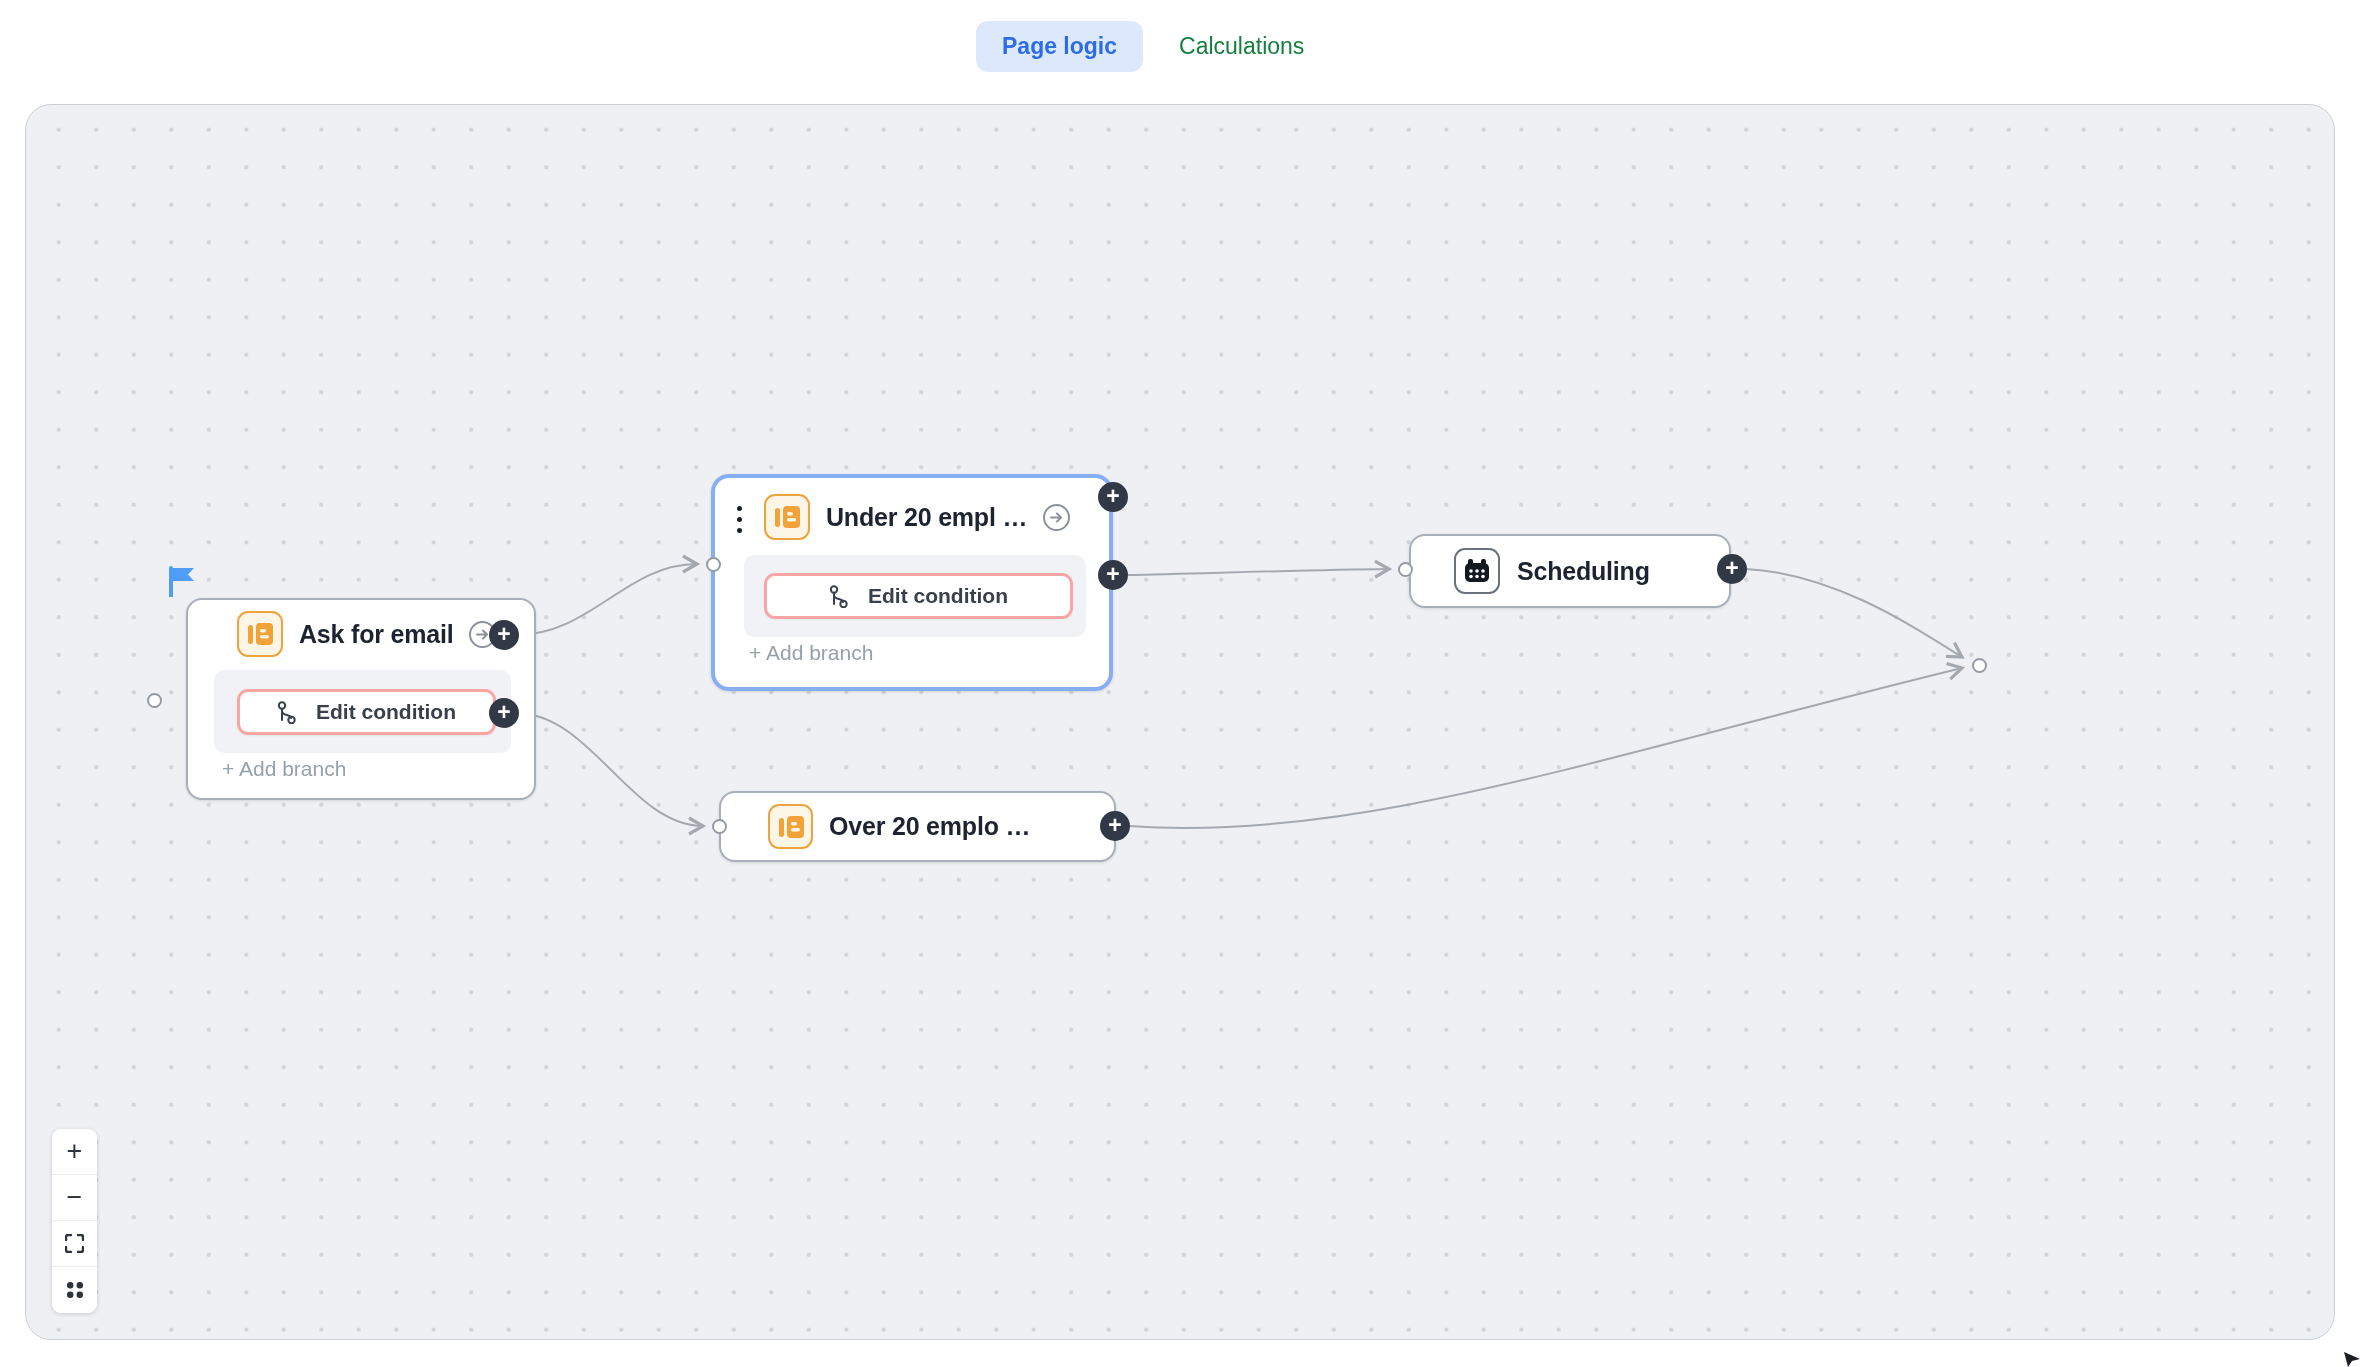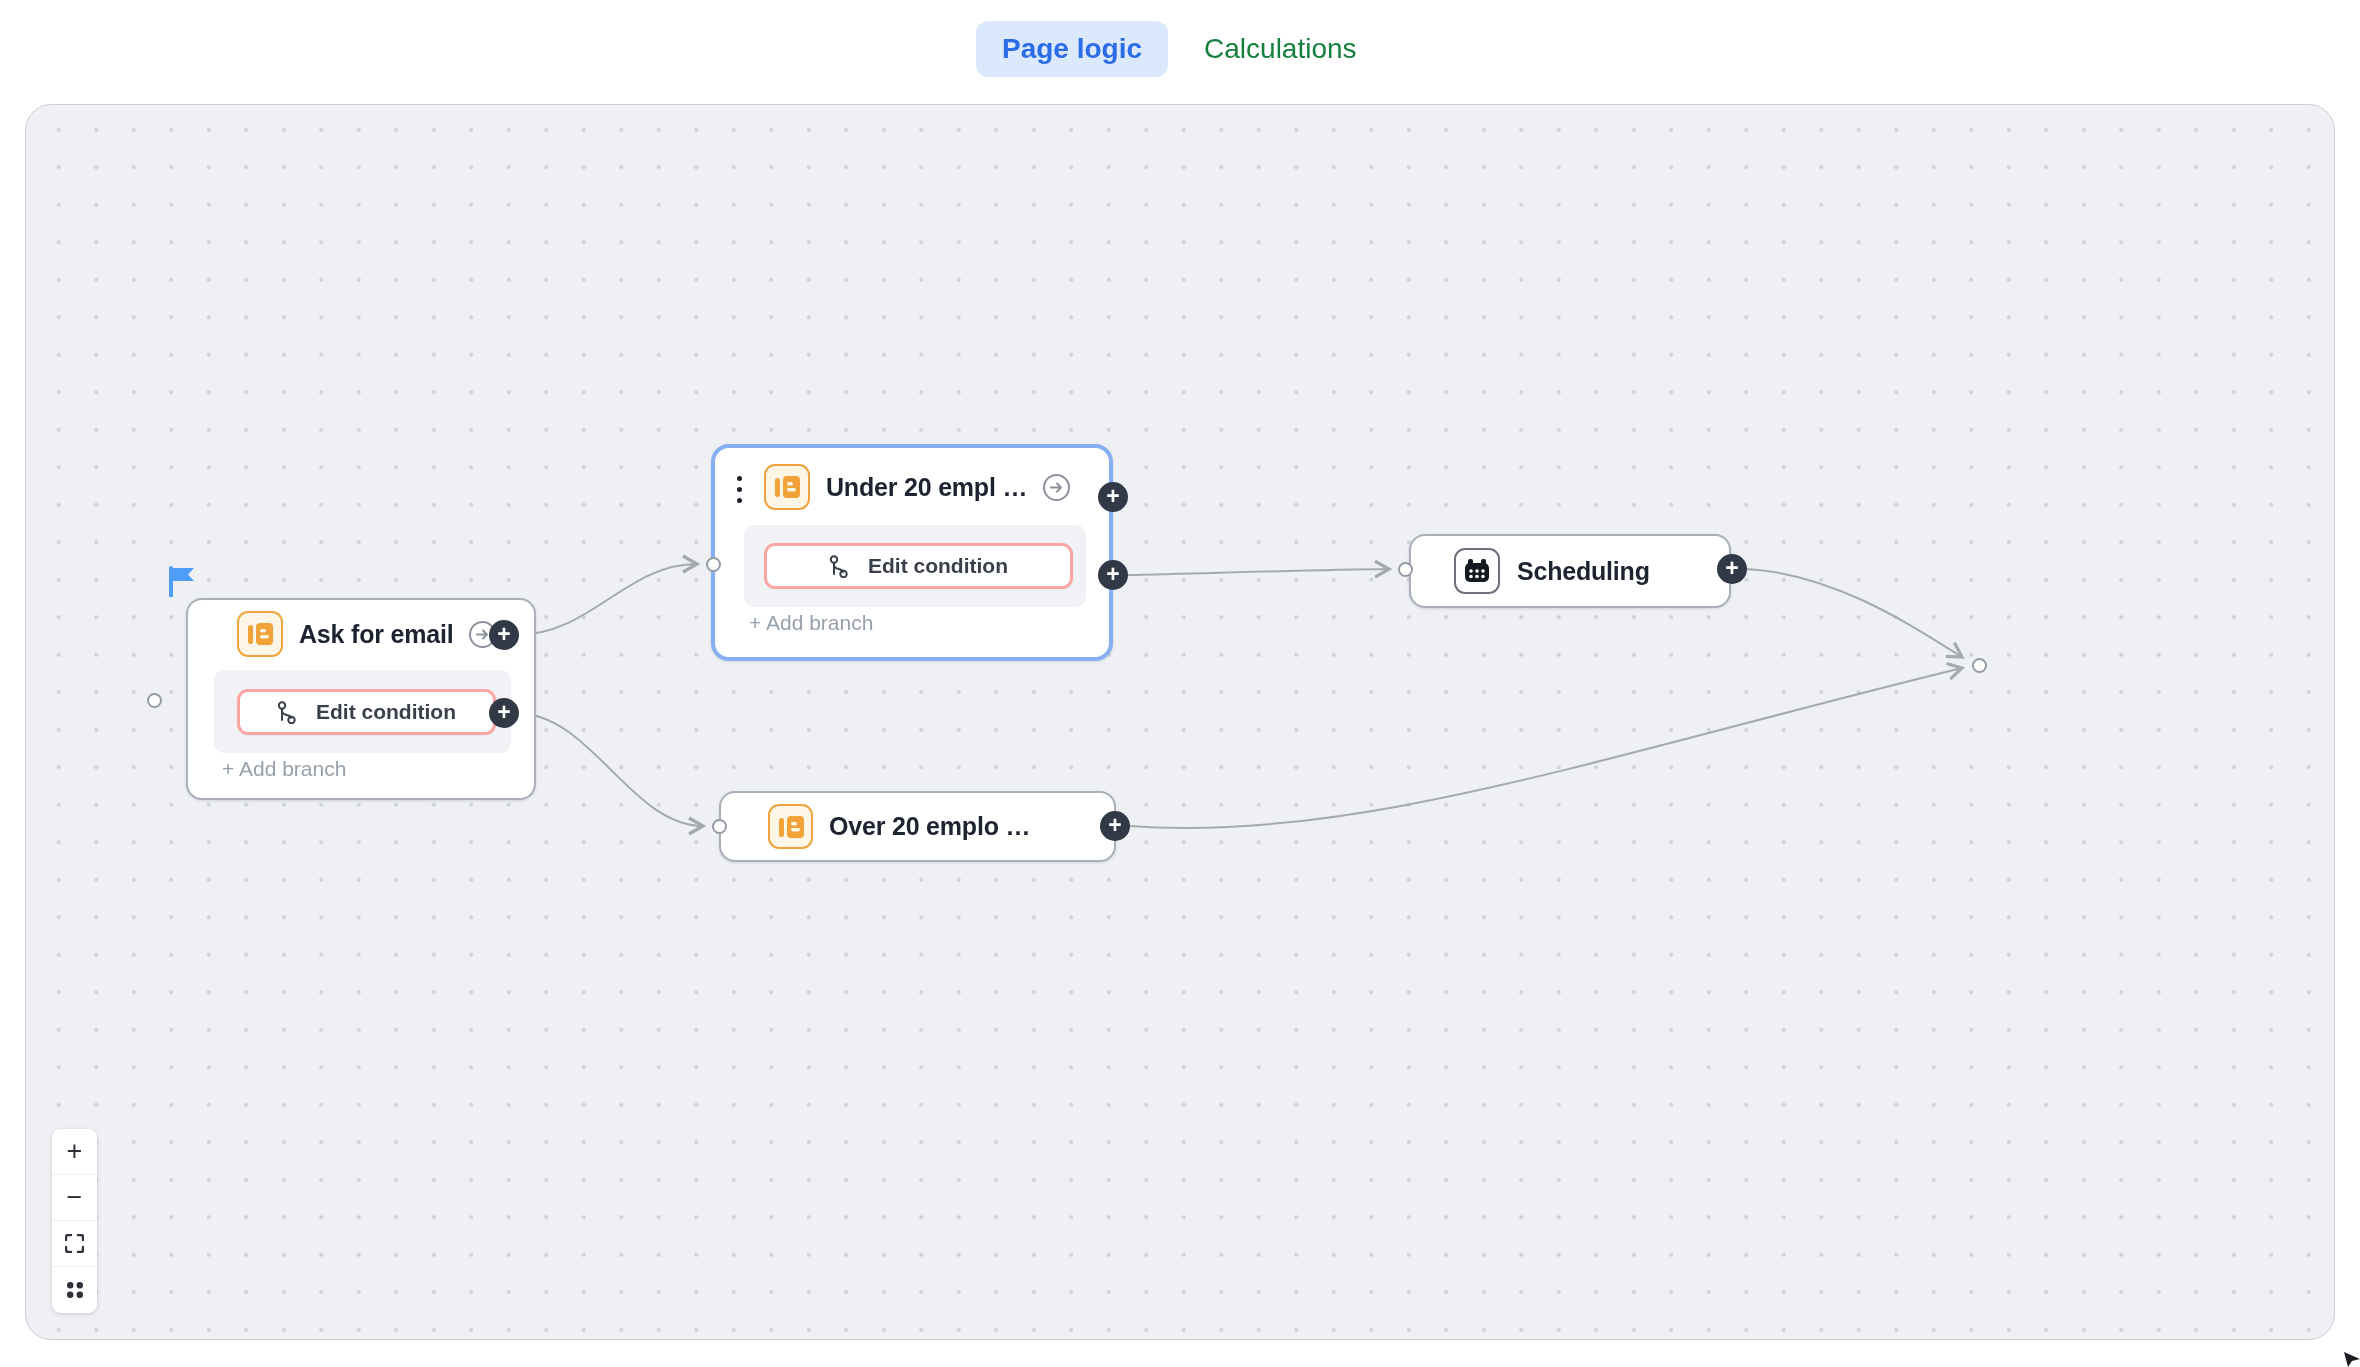--- a/index.html
+++ b/index.html
@@ -3,21 +3,21 @@
 <meta charset="utf-8">
 <style>
   * { margin:0; padding:0; box-sizing:border-box; }
   html,body { width:2360px; height:1367px; background:#ffffff; overflow:hidden;
               font-family:"Liberation Sans","DejaVu Sans",sans-serif; }
   .stage { position:relative; width:2360px; height:1367px; }
 
   
   .tabbar { position:absolute; left:0; top:0; width:2360px; height:103px; background:#ffffff; }
   .tabs { position:absolute; left:976px; top:21px; display:flex; align-items:center; gap:32px; }
-  .tab { font-size:28px; padding:12px 26px; border-radius:12px; cursor:pointer; white-space:nowrap; }
+  .tab { font-size:23px; padding:12px 26px; border-radius:12px; cursor:pointer; white-space:nowrap; }
   .tab.active { background:#dce9fc; color:#2c6ce8; font-weight:700; }
   .tab.inactive { color:#15803d; font-weight:500; padding:12px 4px; }
 
   
   .canvas { position:absolute; left:25px; top:104px; width:2310px; height:1236px;
             background-color:#eef0f3; border:1px solid #ccd0d5; border-radius:26px;
             background-image:radial-gradient(circle,#d0d3d8 1.8px,transparent 2.4px);
             background-size:37.5px 37.5px; background-position:14px 6px; overflow:hidden; }
 
   svg.wires { position:absolute; left:0; top:0; width:2310px; height:1236px; pointer-events:none; }
@@ -136,21 +136,21 @@
       <div class="add-branch" style="left:34px; top:157px;">+ Add branch</div>
     </div>
     <div class="plus-btn" style="left:463px; top:515px;">
         <span>+</span>
       </div>
     <div class="plus-btn" style="left:463px; top:593px;">
         <span>+</span>
       </div>
     <div class="port" style="left:121px; top:588px;"></div>
 
-    <div class="node selected" style="left:685px; top:339px; width:402px; height:217px;">
+    <div class="node selected" style="left:685px; top:369px; width:402px; height:217px;">
       <div class="kebab" style="left:22px; top:28px;">
           <i></i>
           <i></i>
           <i></i>
         </div>
       <div class="node-head" style="position:absolute; left:49px; top:16px; gap:16px;">
         <div class="form-icon">
           <svg width="30" height="30" viewBox="0 0 30 30">
             <rect x="3" y="6" width="5" height="19" rx="2.5" fill="#f1a33a"></rect>
             <rect x="11" y="4" width="17" height="22" rx="4" fill="#f1a33a"></rect>

